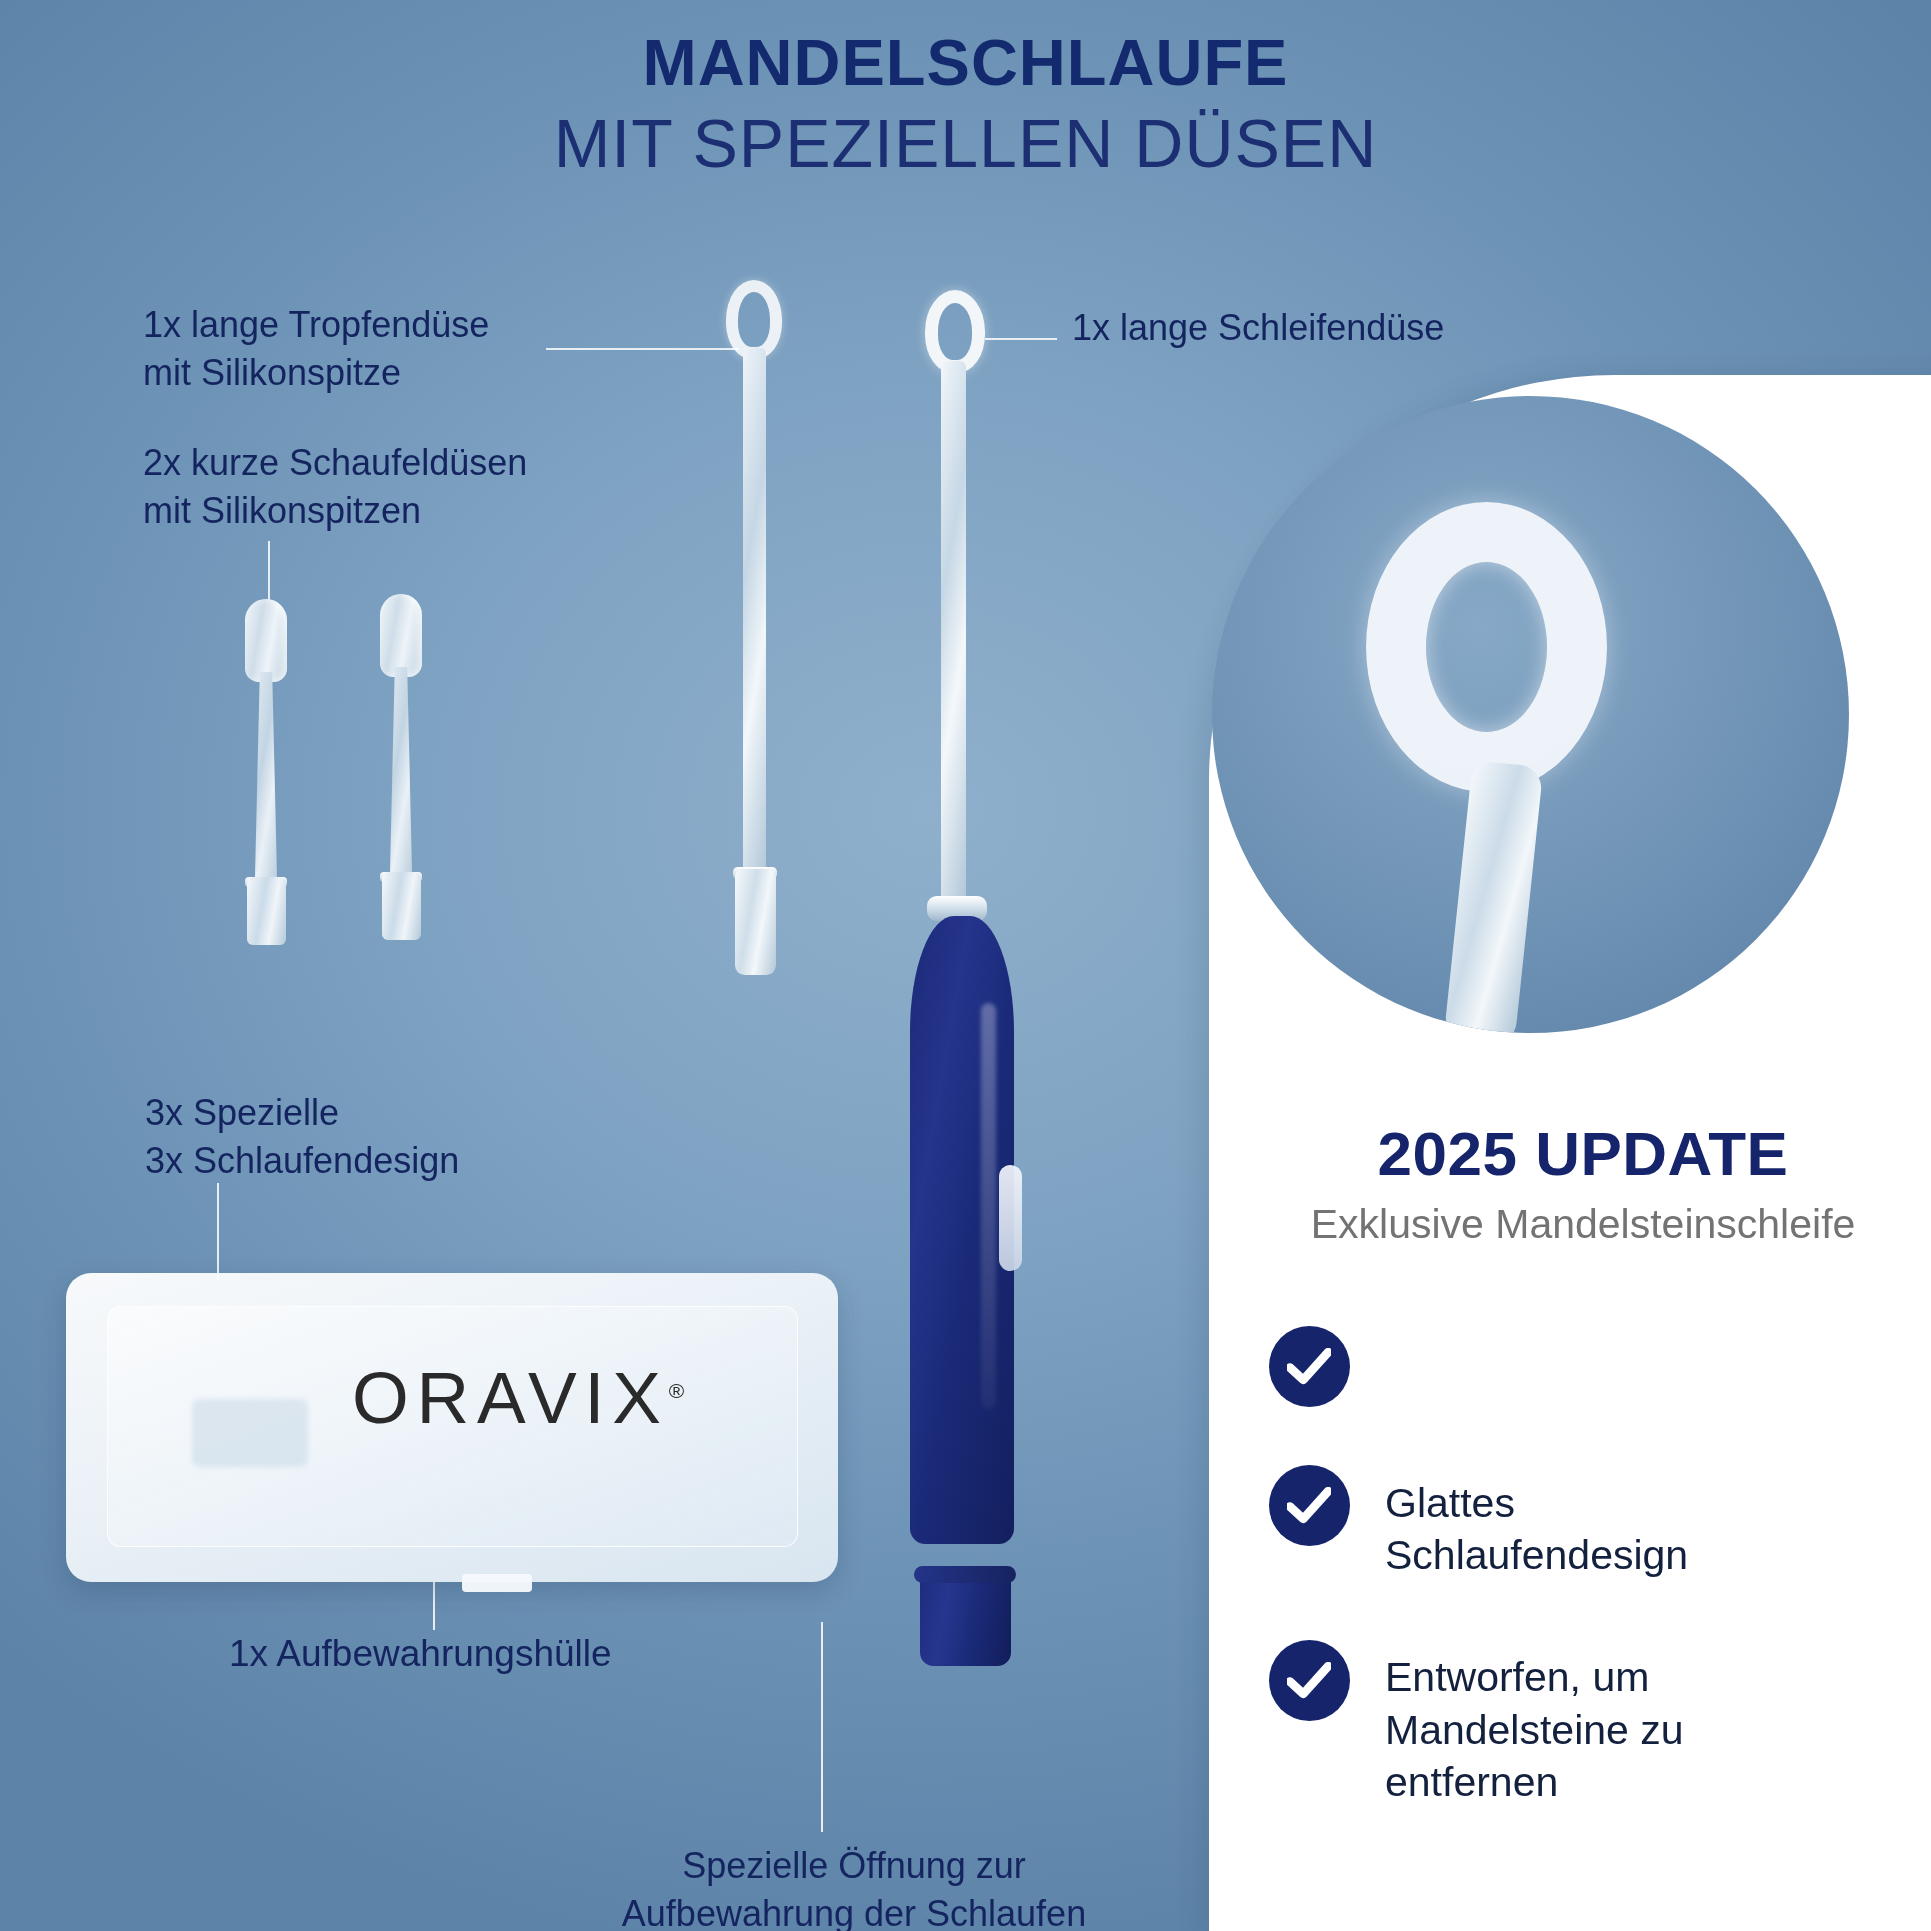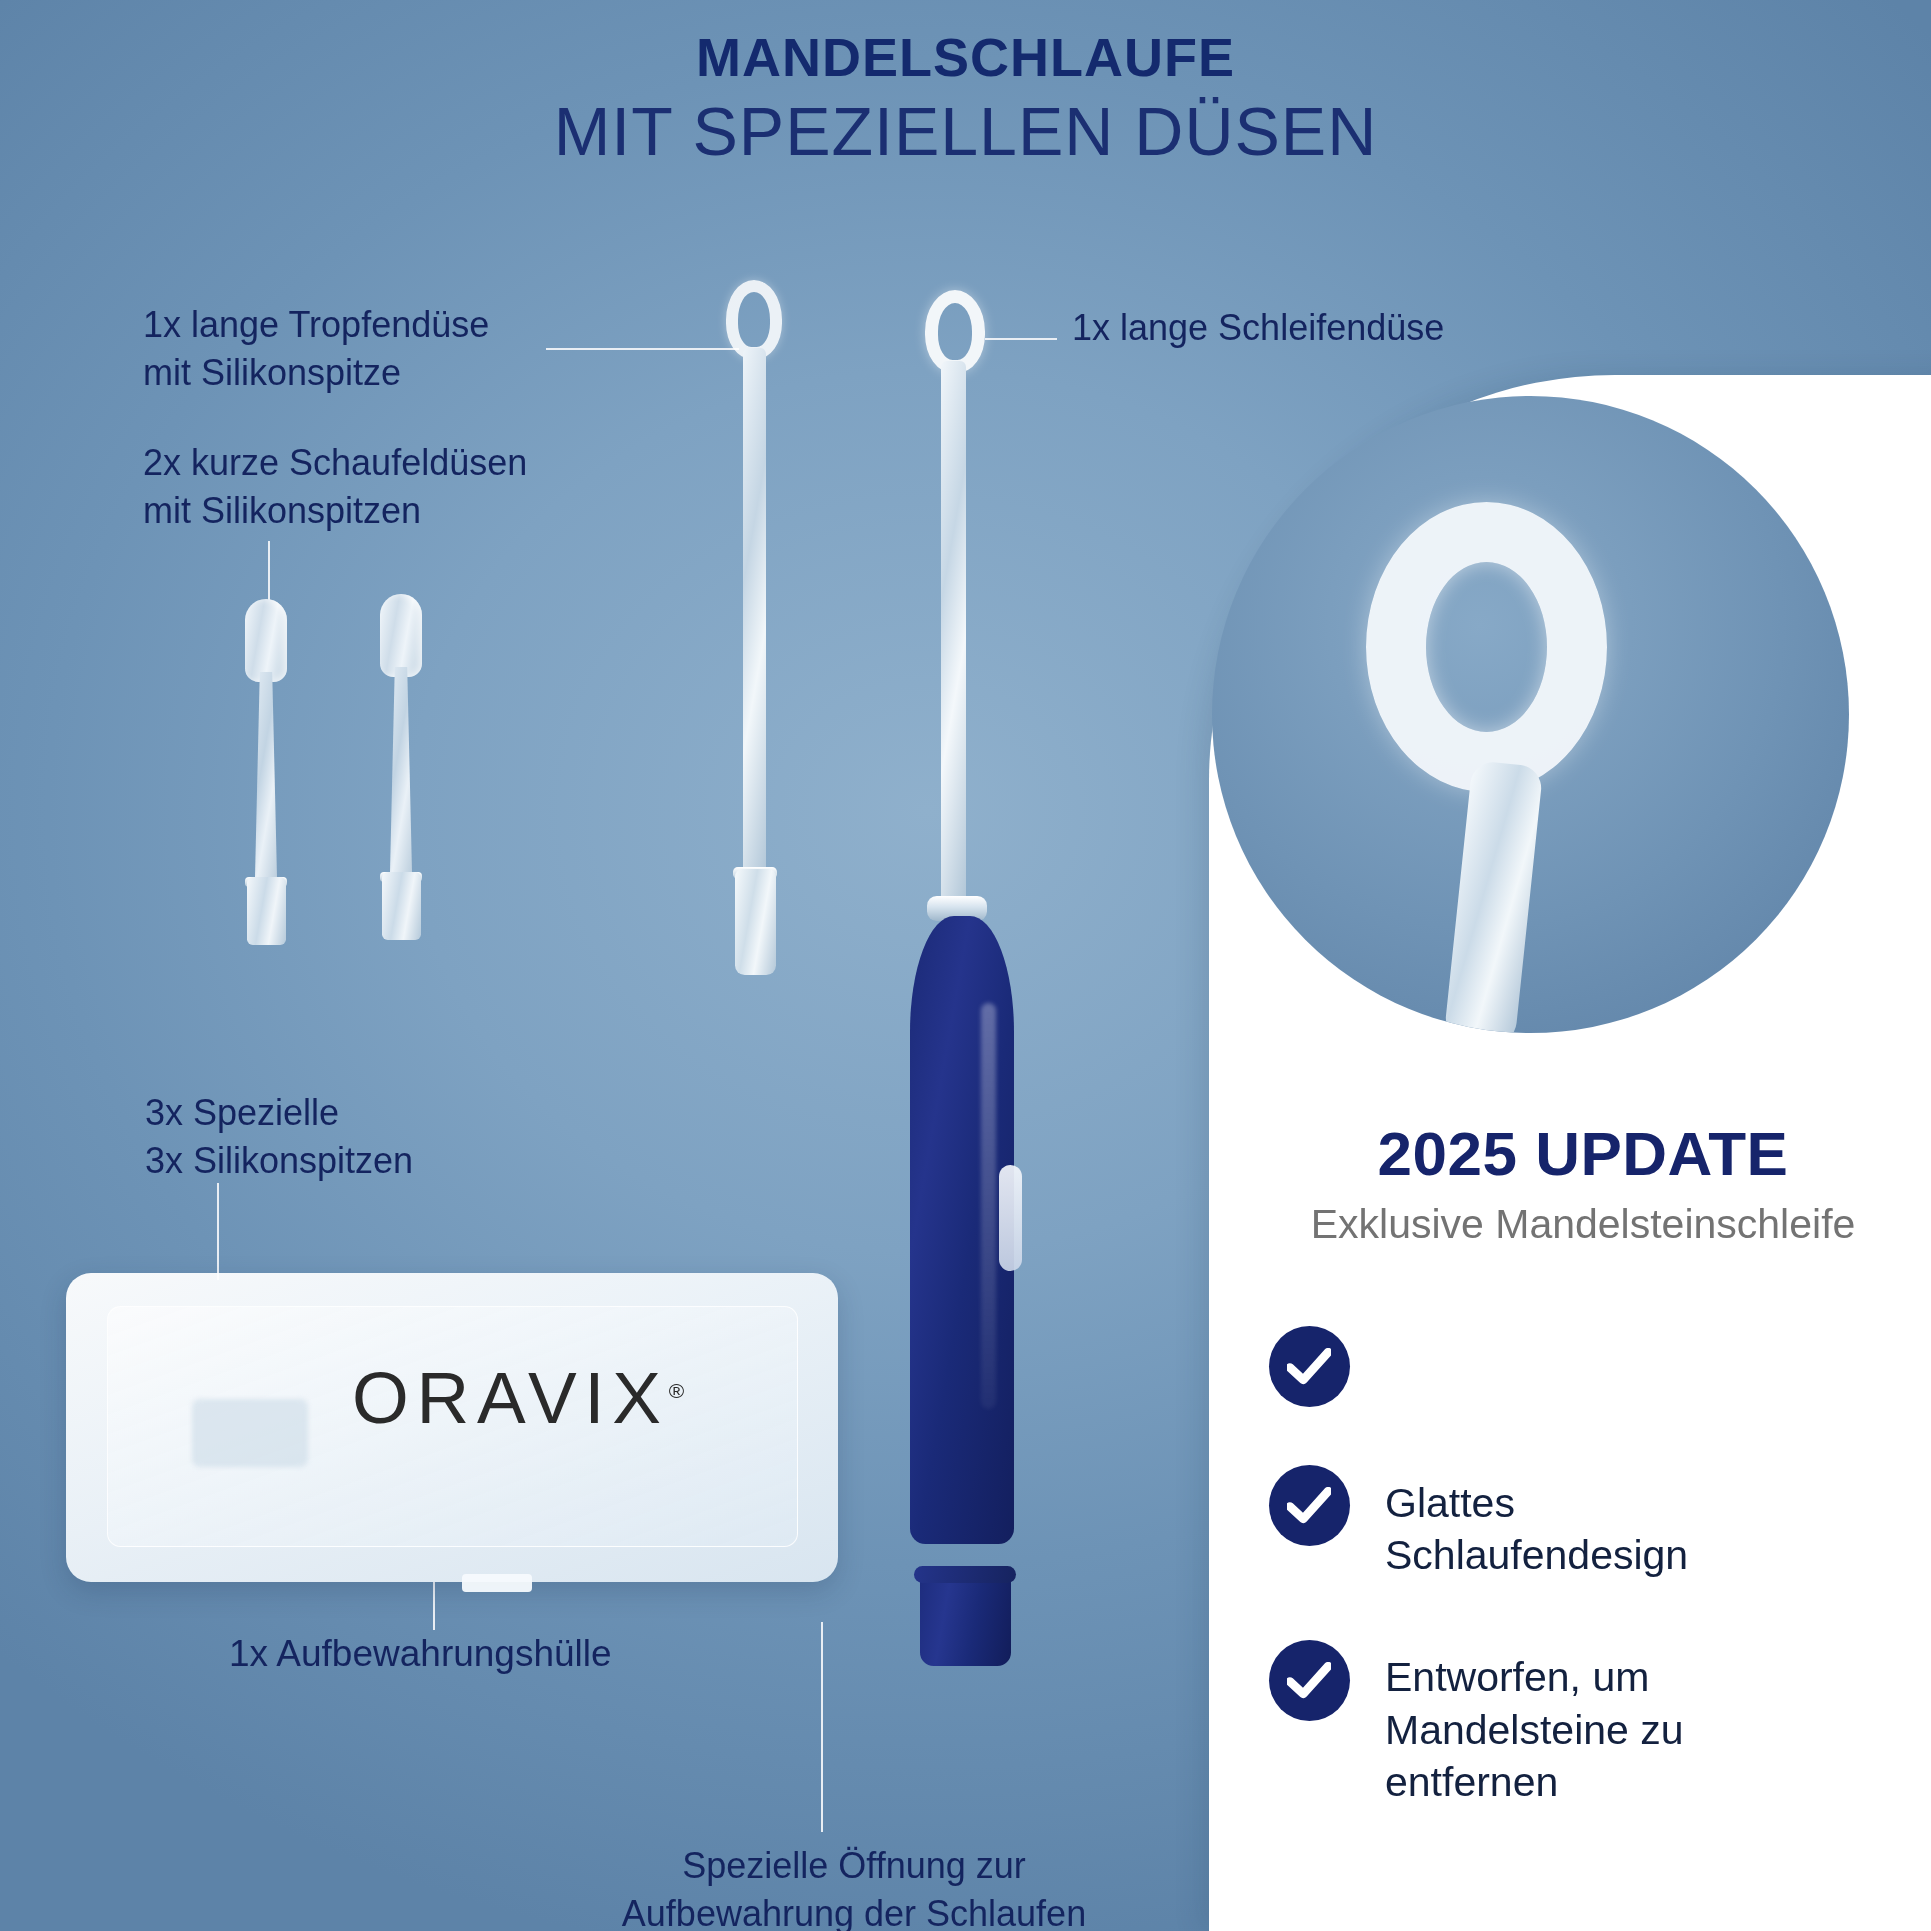--- a/index.html
+++ b/index.html
@@ -15,21 +15,21 @@
       radial-gradient(ellipse 1352px 1159px at 48% 42%, #8fb0cc 0%, #7ea2c2 38%, #6d93b6 65%, #5d83a8 100%);
   }
 
   
   .headline {
     position: absolute;
     top: 29px; left: 0; width: 1931px;
     text-align: center;
   }
   .headline .line1 {
-    font-size: 54px;
+    font-size: 65px;
     font-weight: bold;
     letter-spacing: 1px;
     color: #142a6e;
     line-height: 1.05;
   }
   .headline .line2 {
     font-size: 68px;
     font-weight: 400;
     letter-spacing: 1px;
     color: #1b2f72;
@@ -309,21 +309,21 @@
     <div>mit Silikonspitze</div>
   </div>
 
   <div class="label lbl-shovel">
     <div>2x kurze Schaufeldüsen</div>
     <div>mit Silikonspitzen</div>
   </div>
 
   <div class="label lbl-batt">
     <div>3x Spezielle</div>
-    <div>3x Silikonspitzen</div>
+    <div>3x Schlaufendesign</div>
   </div>
 
   <div class="label lbl-case">1x Aufbewahrungshülle</div>
 
   <div class="label lbl-loop">1x lange Schleifendüse</div>
 
   <div class="label lbl-open-wrap">
     <div>Spezielle Öffnung zur</div>
     <div>Aufbewahrung der Schlaufen</div>
   </div>

